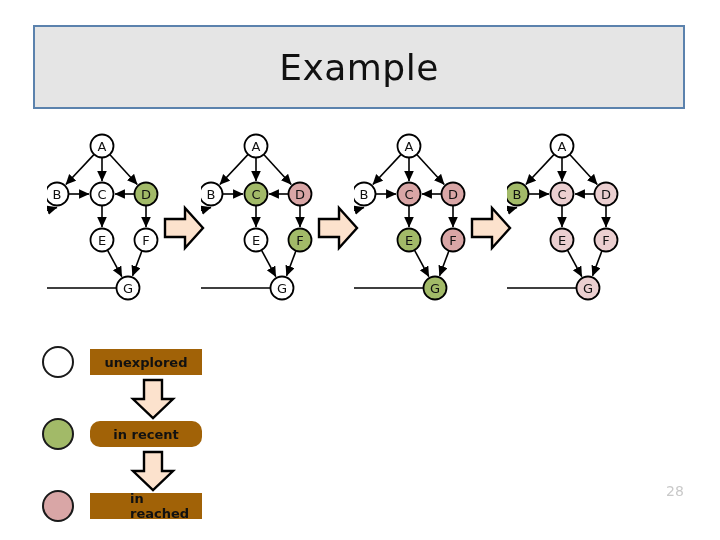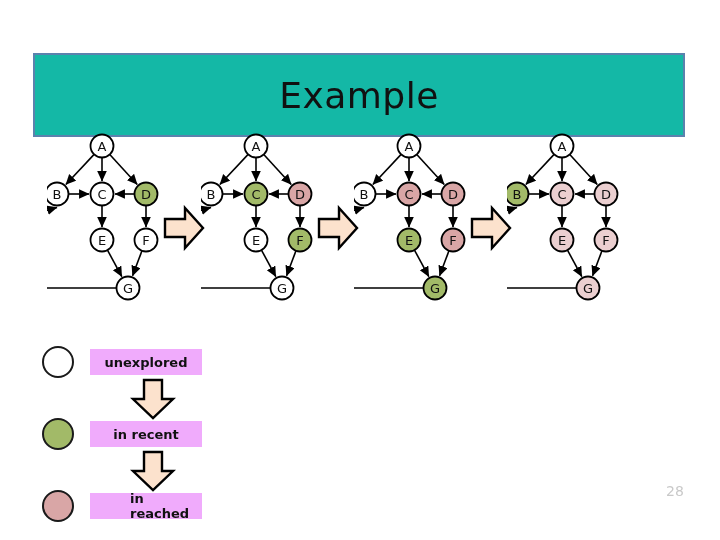--- a/index.html
+++ b/index.html
@@ -5,21 +5,21 @@
   html,body{margin:0;padding:0;}
   body{
     width:720px;height:540px;background:#ffffff;overflow:hidden;
     font-family:"Liberation Sans", sans-serif;position:relative;
   }
   #slide{position:absolute;left:0;top:0;width:720px;height:540px;}
 
   
   .title-box{
     position:absolute;left:33px;top:25px;width:652px;height:84px;
-    border:2px solid #5B82AD;background:#14b8a6;box-sizing:border-box;margin-top:28px;
+    border:2px solid #5B82AD;background:#e5e5e5;box-sizing:border-box;
   }
   .title-text{
     position:absolute;left:0;top:0;width:100%;height:100%;
     display:flex;align-items:center;justify-content:center;
     font-size:36px;color:#111111;font-family:"DejaVu Sans", sans-serif;
     font-weight:400;letter-spacing:0.5px;
   }
 
   
   .panel{position:absolute;top:130px;width:175px;height:180px;}
@@ -28,21 +28,21 @@
   
   .big-arrow{position:absolute;}
 
   
   .legend{position:absolute;left:38px;top:338px;width:230px;height:185px;}
   .legend-row{position:absolute;left:0;height:30px;}
   .legend-dot{position:absolute;left:4px;width:32px;height:32px;border-radius:50%;
               border:2px solid #1a1a1a;box-sizing:border-box;}
   .legend-label{
     position:absolute;left:52px;height:26px;min-width:112px;
-    background:#f0abfc;display:flex;align-items:center;justify-content:center;
+    background:#a16207;display:flex;align-items:center;justify-content:center;
     font-size:13px;font-weight:bold;color:#111;padding:0 10px;box-sizing:border-box;
     font-family:"DejaVu Sans", sans-serif;
   }
   .legend-arrow{position:absolute;left:92px;}
 
   
   .page-num{
     position:absolute;left:655px;top:483px;width:40px;text-align:center;
     font-size:14px;color:#C9C9C9;font-family:"DejaVu Sans", sans-serif;
   }
@@ -203,21 +203,21 @@
         </svg></div>
     </div>
 
   <div class="legend" id="legend-host">
       <div class="legend-row" style="top: 8px;">
         <div class="legend-dot" style="background: rgb(255, 255, 255);"></div>
         <div class="legend-label" style="top: 3px;">unexplored</div>
       </div>
       <div class="legend-row" style="top: 80px;">
         <div class="legend-dot" style="background: rgb(162, 186, 104);"></div>
-        <div class="legend-label" style="top: 3px;">in recent</div>
+        <div class="legend-label" style="top: 3px; border-radius: 10px;">in recent</div>
       </div>
       <div class="legend-row" style="top: 152px;">
         <div class="legend-dot" style="background: rgb(217, 166, 166);"></div>
         <div class="legend-label" style="top: 3px; padding-left: 40px;">in reached</div>
       </div>
       <div class="legend-arrow" style="top: 40px;"><svg width="46" height="42" viewBox="0 0 46 42">
           <path d="M14,2 L32,2 L32,21 L43,21 L23,40 L3,21 L14,21 Z" fill="#FCE2CD" stroke="#000000" stroke-width="2.4" stroke-linejoin="miter"></path>
         </svg></div>
       <div class="legend-arrow" style="top: 112px;"><svg width="46" height="42" viewBox="0 0 46 42">
           <path d="M14,2 L32,2 L32,21 L43,21 L23,40 L3,21 L14,21 Z" fill="#FCE2CD" stroke="#000000" stroke-width="2.4" stroke-linejoin="miter"></path>

